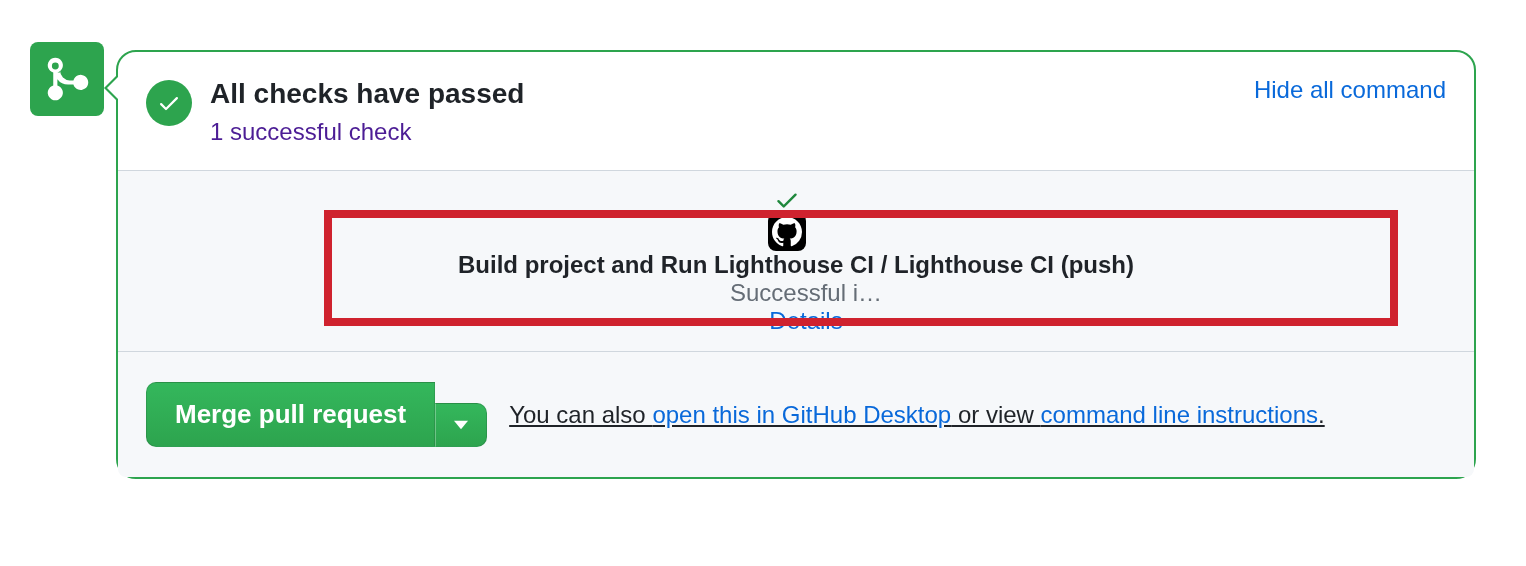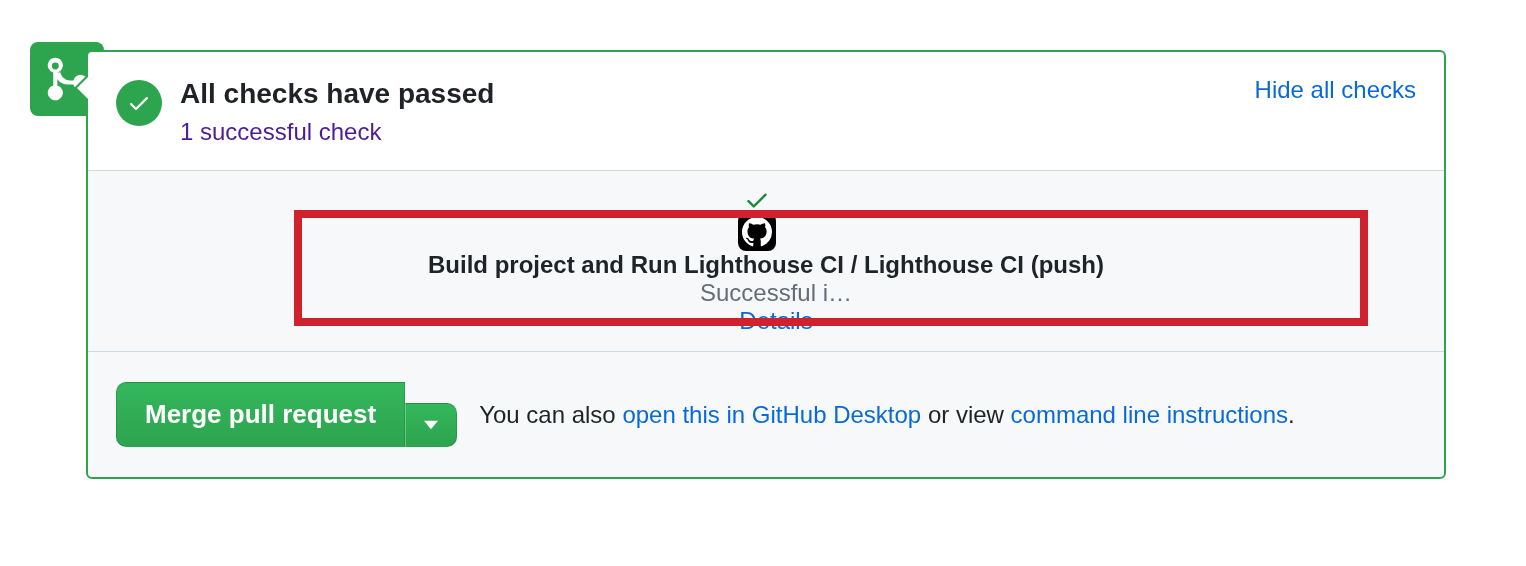--- a/index.html
+++ b/index.html
@@ -19,24 +19,24 @@
     border-radius: 8px;
     display: flex;
     align-items: center;
     justify-content: center;
     position: absolute;
     top: 42px;
     left: 30px;
   }
   .timeline-badge svg { width: 44px; height: 44px; fill: #ffffff; }
   .merge-box {
-    margin-left: 56px;
+    margin-left: 86px;
     width: 1360px;
     border: 2px solid #2da44e;
-    border-radius: 6px;
+    border-radius: 20px;
     background: #fff;
     position: relative;
   }
   .merge-box::before {
     content: "";
     position: absolute;
     left: -14px;
     top: 22px;
     width: 0; height: 0;
     border-top: 14px solid transparent;
@@ -178,20 +178,21 @@
     border-left: 1px solid rgba(255,255,255,0.3);
     padding: 16px 18px;
     border-radius: 0 10px 10px 0;
     cursor: pointer;
     display: flex; align-items: center; justify-content: center;
   }
   .merge-caret svg { width: 14px; height: 10px; fill: #fff; }
   .footer-text {
     font-size: 24px;
     color: #1f2328;
+    text-decoration: underline;
   }
   .footer-text a { color: #0969da; text-decoration: none; cursor: pointer; }
 </style>
 </head>
 <body>
 
 <div class="timeline-badge">
   <svg viewBox="0 0 16 16">
       <path d="M5 3.25a1.25 1.25 0 1 1-2.5 0 1.25 1.25 0 0 1 2.5 0Zm-.5 2.42a2.75 2.75 0 1 0-1.5 0v4.66a2.75 2.75 0 1 0 1.5 0V8.06A5 5 0 0 0 9 10h1.33a2.75 2.75 0 1 0 0-1.5H9a3.5 3.5 0 0 1-3.5-3.5v.67ZM3.75 14a1.25 1.25 0 1 0 0-2.5 1.25 1.25 0 0 0 0 2.5Zm9.5-3.5a1.25 1.25 0 1 0 0-2.5 1.25 1.25 0 0 0 0 2.5Z"></path>
     </svg>
@@ -202,21 +203,21 @@
   <div class="section">
     <div class="status-icon">
       <svg viewBox="0 0 16 16">
           <path d="M13.78 4.22a.75.75 0 0 1 0 1.06l-7.25 7.25a.75.75 0 0 1-1.06 0L2.22 9.28a.75.75 0 1 1 1.06-1.06L6 10.94l6.72-6.72a.75.75 0 0 1 1.06 0Z"></path>
         </svg>
     </div>
     <div class="section-body">
       <div class="section-title">All checks have passed</div>
       <div class="section-sub">1 successful check</div>
     </div>
-    <div class="section-action">Hide all checks</div>
+    <div class="section-action">Hide all command</div>
   </div>
 
   <div class="check-row">
     <div class="small-check">
       <svg viewBox="0 0 16 16">
           <path d="M13.78 4.22a.75.75 0 0 1 0 1.06l-7.25 7.25a.75.75 0 0 1-1.06 0L2.22 9.28a.75.75 0 1 1 1.06-1.06L6 10.94l6.72-6.72a.75.75 0 0 1 1.06 0Z"></path>
         </svg>
     </div>
     <div class="gh-logo">
       <svg viewBox="0 0 16 16">

